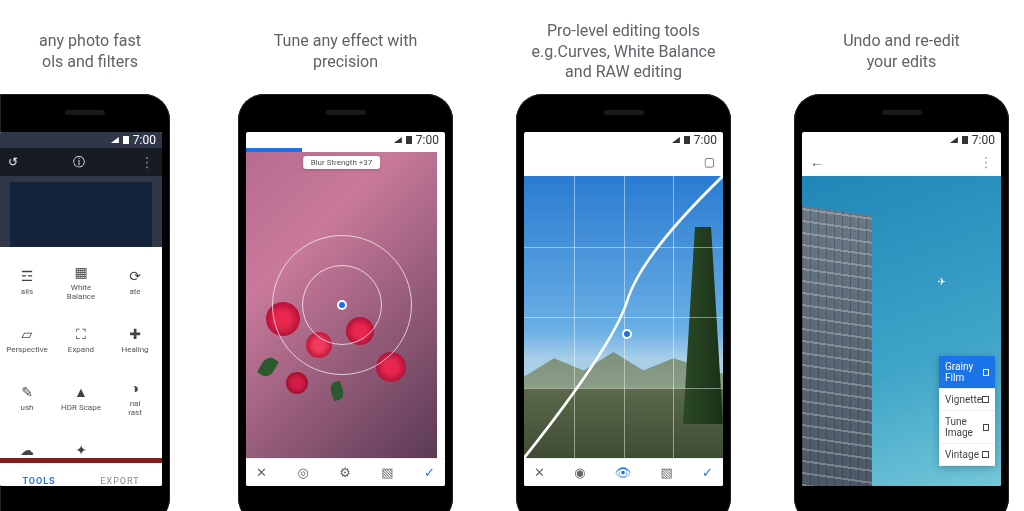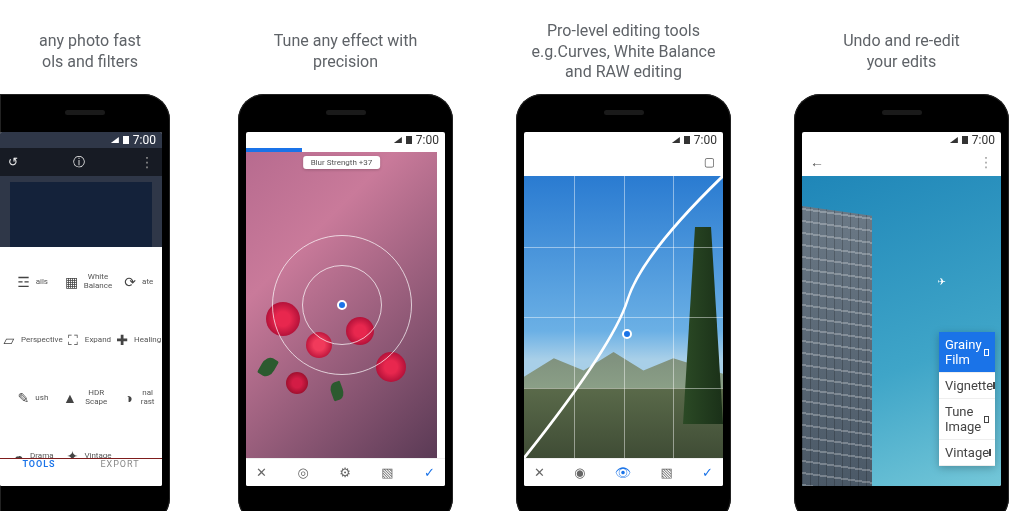--- a/index.html
+++ b/index.html
@@ -111,35 +111,35 @@
   .tools-sheet {
     position: absolute;
     left:0;right:0;bottom:28px;top:115px;
     background:#fff;
     display:grid;
     grid-template-columns: repeat(3, 1fr);
     grid-auto-rows: 58px;
     padding:6px 0 0 0;
   }
   .tool-cell{
-    display:flex;flex-direction:row;align-items:center;justify-content:center;
+    display:flex;flex-direction:column;align-items:center;justify-content:center;
     gap:3px;
   }
   .tool-cell .ic{
     width:18px;height:18px;display:flex;align-items:center;justify-content:center;
     color:#444;font-size:14px;
   }
   .tool-cell .lbl{
     font-size:8px;color:#555;text-align:center;line-height:1.1;
     white-space: pre-line;
   }
   .bottom-tabs{
     position:absolute;left:0;right:0;bottom:0;height:28px;
-    background:#fff;border-top:1px solid #7f1d1d;
-    display:flex;align-items:flex-start;justify-content:space-around;
+    background:#fff;border-top:5px solid #7f1d1d;
+    display:flex;align-items:flex-end;justify-content:space-around;
     font-size:9px;letter-spacing:1px;
   }
   .bottom-tabs .tab{color:#888;}
   .bottom-tabs .tab.active{color:#1a73e8;font-weight:600;}
 
   
   .p2-photo{
     flex:1;
     background: linear-gradient(135deg,#b76b8f 0%,#c97a9a 30%,#5a3a55 100%);
     position:relative;
@@ -214,21 +214,21 @@
     background:repeating-linear-gradient(0deg,rgba(255,255,255,0.25) 0 2px,transparent 2px 12px),
                repeating-linear-gradient(90deg,rgba(0,0,0,0.2) 0 1px,transparent 1px 8px);
   }
   .p4-bird{
     position:absolute;right:55px;top:100px;color:#fff;font-size:10px;
   }
   .p4-stack{
     position:absolute;right:6px;bottom:20px;width:56px;
     display:flex;flex-direction:column;
     box-shadow:0 2px 8px rgba(0,0,0,0.25);
-    font-size:13px;
+    font-size:10px;
   }
   .p4-stack .step{
     background:#fff;color:#444;padding:5px 6px;border-bottom:1px solid #eee;
     display:flex;justify-content:space-between;align-items:center;
   }
   .p4-stack .step.sel{background:#1a73e8;color:#fff;}
   .p4-stack .sq{width:7px;height:7px;border:1px solid currentColor;}
 
   
   .panel.p2,.panel.p3,.panel.p4{width:225px;}

